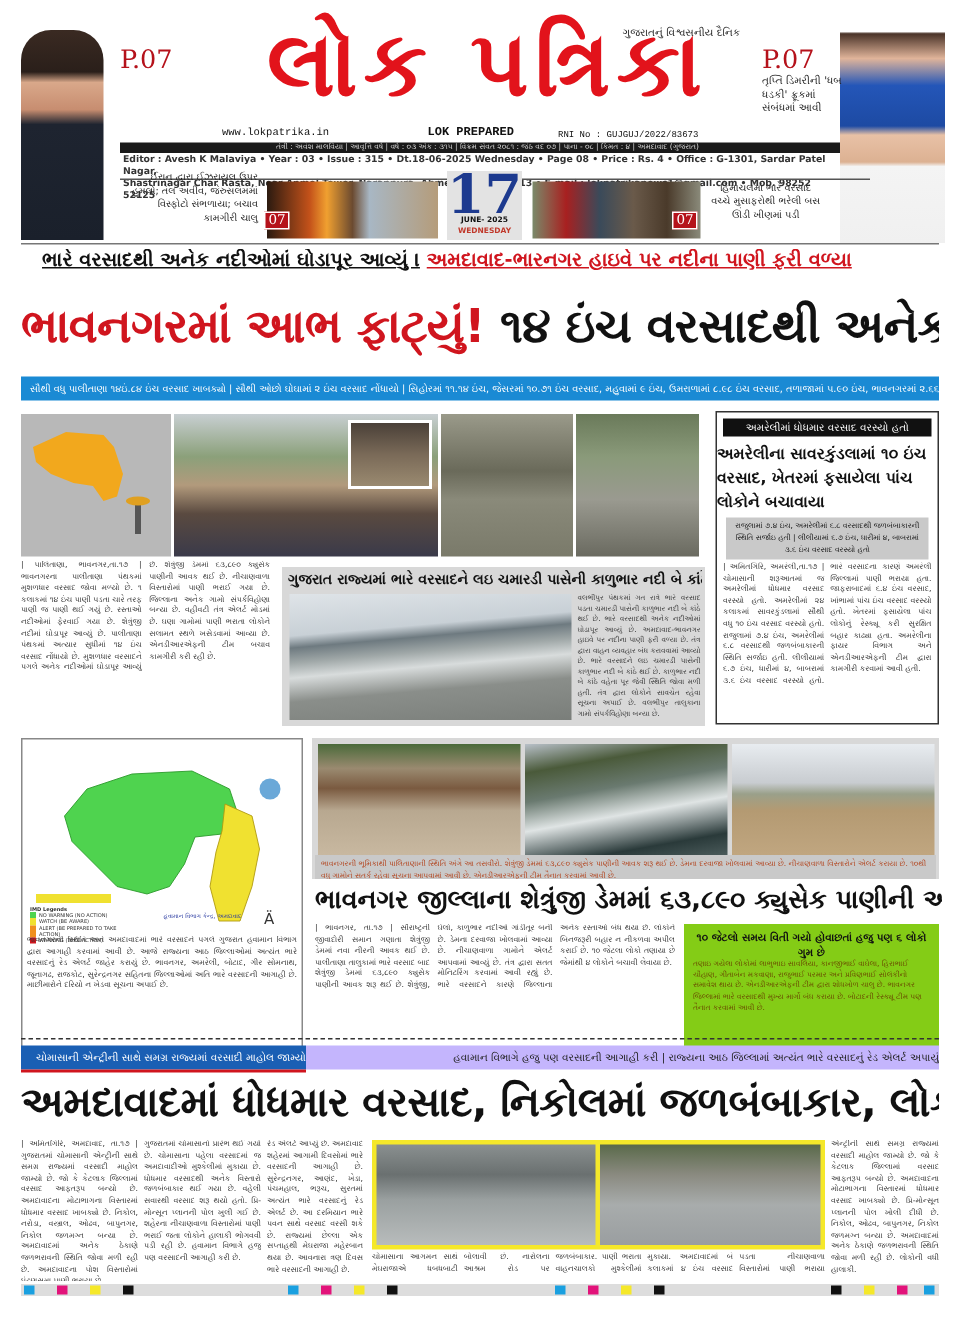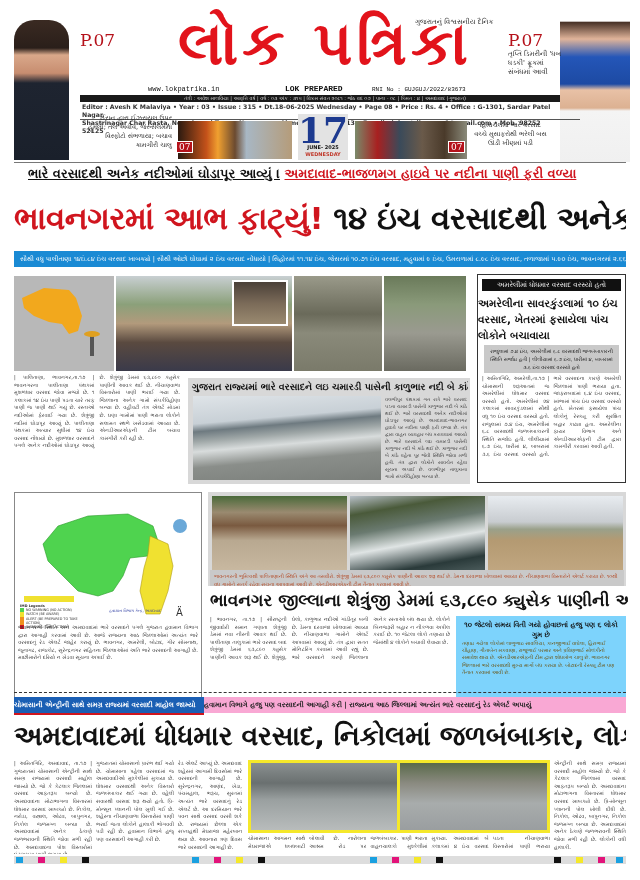--- a/index.html
+++ b/index.html
@@ -28,25 +28,25 @@
 .bluebar{position:absolute;left:14px;top:251px;width:612px;height:16px;background:#1a8ad4;color:#fff;font-size:6.5px;line-height:16px;white-space:nowrap;overflow:hidden;padding-left:6px}
 .col-text{position:absolute;font-size:5.2px;line-height:7.6px;color:#333;text-align:justify;overflow:hidden}
 .col-text::before{content:"";}
 .box{position:absolute;border:1px solid #333}
 .sideboxhead{background:#111;color:#fff;font-size:7px;text-align:center;line-height:12px;margin:4px}
 .sideboxtitle{font-size:10.5px;font-weight:bold;text-align:left;line-height:16px}
 .graybox{background:#c9c9c9;font-size:5px;line-height:8px;margin:2px 6px;padding:2px;text-align:center}
 .gray-panel{position:absolute;background:#d8d8d8}
 .subhead{font-weight:bold;white-space:nowrap;overflow:hidden}
 .caption-bar{position:absolute;background:#c9c9c9;color:#b2431c;font-size:5px;line-height:8px;padding:2px 4px;overflow:hidden}
-.yellowbox{position:absolute;background:#7dd3fc;padding:4px 6px}
+.yellowbox{position:absolute;background:#84cc16;padding:4px 6px}
 .yellowbox .t{font-size:7px;font-weight:bold;text-align:center;line-height:10px}
 .yellowbox .b{font-size:5px;line-height:7.2px;color:#6a4b00}
 .dash{position:absolute;left:14px;width:612px;height:0;border-top:1px dashed #333}
-.tricker{position:absolute;top:697px;height:16px;font-size:7px;font-weight:bold;line-height:16px;text-align:left;white-space:nowrap;overflow:hidden}
+.tricker{position:absolute;top:697px;height:16px;font-size:7px;font-weight:normal;line-height:16px;text-align:right;white-space:nowrap;overflow:hidden}
 .reddash{position:absolute;left:14px;top:713px;width:190px;height:2px;background:#d0151e}
 .bothead{position:absolute;left:14px;top:716px;width:612px;font-size:27px;font-weight:bold;white-space:nowrap;overflow:hidden;line-height:40px;letter-spacing:-0.3px}
 .regbar{position:absolute;left:14px;top:856px;width:612px;height:8px;background:#ddd}
 .regbar .sw{position:absolute;top:1px;width:7px;height:6px}
 </style>
 </head>
 <body>
 
 <div class="photo" style="left:14px;top:20px;width:55px;height:140px;background:linear-gradient(180deg,#3a2a22 0%,#2a1f1a 20%,#d9a88a 25%,#c78d70 38%,#1e2430 45%,#1a202b 100%);border-radius:20px 20px 0 0"></div>
 <div class="abs" style="left:80px;top:30px;width:70px">
@@ -83,21 +83,21 @@
 </div>
 
 <div class="photo" style="left:355px;top:121px;width:112px;height:38px;background:linear-gradient(90deg,#7a8a6a 0%,#a82020 20%,#3a4a5a 40%,#6a5a4a 60%,#4a3a2a 80%,#8a8a7a 100%)"></div>
 <div class="numtag" style="left:448px;top:141px">07</div>
 <div class="teaser-text" style="left:473px;top:121px;width:75px;text-align:center">હિમાચલમાં ભારે વરસાદ વચ્ચે મુસાફરોથી ભરેલી બસ ઊંડી ખીણમાં પડી</div>
 
 <div class="hr" style="left:14px;top:162px;width:612px;background:#777"></div>
 
 <div class="kicker">
   <span class="a">ભારે વરસાદથી અનેક નદીઓમાં ઘોડાપૂર આવ્યું ।</span>
-  <span class="b">અમદાવાદ-ભાજળમગ હાઇવે પર નદીના પાણી ફરી વળ્યા</span>
+  <span class="b">અમદાવાદ-ભારનગર હાઇવે પર નદીના પાણી ફરી વળ્યા</span>
 </div>
 
 <div class="mainhead">
   <span class="r">ભાવનગરમાં આભ ફાટ્યું!</span>
   <span>૧૪ ઇંચ વરસાદથી અનેક ગામો સંપર્કવિહોણા</span>
 </div>
 
 <div class="bluebar">સૌથી વધુ પાલીતાણા ૧૪ઇં.૮૪ ઇંચ વરસાદ ખાબક્યો | સૌથી ઓછો ઘોઘામાં ૨ ઇંચ વરસાદ નોંધાયો | સિહોરમાં ૧૧.૧૪ ઇંચ, જેસરમાં ૧૦.૭૧ ઇંચ વરસાદ, મહુવામાં ૯ ઇંચ, ઉમરાળામાં ૮.૯૮ ઇંચ વરસાદ, તળાજામાં ૫.૯૦ ઇંચ, ભાવનગરમાં ૨.૬૬ ઇંચ વર્ષા થઇ</div>
 
 <div class="photo" style="left:14px;top:276px;width:100px;height:95px;background:#b8b8b8">
@@ -163,21 +163,21 @@
 </div>
 
 <div class="yellowbox" style="left:456px;top:616px;width:170px;height:86px;overflow:hidden">
   <div class="t">૧૦ જેટલો સમય વિતી ગયો હોવાછતાં હજુ પણ ૬ લોકો ગુમ છે</div>
   <div class="b">તણાઇ ગયેલા લોકોમાં લાભુભાઇ સાવલિયા, કાનજીભાઈ વાઘેલા, હિરાભાઈ ચૌહાણ, ગીતાબેન મકવાણા, રાજુભાઈ પરમાર અને પ્રવિણભાઈ સોલંકીનો સમાવેશ થાય છે. એનડીઆરએફની ટીમ દ્વારા શોધખોળ ચાલુ છે. ભાવનગર જિલ્લામાં ભારે વરસાદથી મુખ્ય માર્ગો બંધ કરાયા છે. બોટાદની રેસ્ક્યૂ ટીમ પણ તૈનાત કરવામાં આવી છે.</div>
 </div>
 
 <div class="dash" style="top:692px"></div>
 
 <div class="tricker" style="left:14px;width:190px;background:#1a5fb4;color:#fff">ચોમાસાની એન્ટ્રીની સાથે સમગ્ર રાજ્યમાં વરસાદી માહોલ જામ્યો</div>
-<div class="tricker" style="left:204px;width:422px;background:#f9a8d4;color:#222">હવામાન વિભાગે હજુ પણ વરસાદની આગાહી કરી | રાજ્યના આઠ જિલ્લામાં અત્યંત ભારે વરસાદનું રેડ એલર્ટ અપાયું</div>
+<div class="tricker" style="left:204px;width:422px;background:#c4b5fd;color:#222">હવામાન વિભાગે હજુ પણ વરસાદની આગાહી કરી | રાજ્યના આઠ જિલ્લામાં અત્યંત ભારે વરસાદનું રેડ એલર્ટ અપાયું</div>
 <div class="reddash"></div>
 
 <div class="bothead">અમદાવાદમાં ધોધમાર વરસાદ, નિકોલમાં જળબંબાકાર, લોકોની વધી હાલાકી</div>
 
 <div class="col-text" style="left:14px;top:760px;width:78px;height:94px">
   <span>| અમિતગિરિ, અમદાવાદ, તા.૧૭ |</span>
   <span>ગુજરાતમાં ચોમાસાની એન્ટ્રીની સાથે સમગ્ર રાજ્યમાં વરસાદી માહોલ જામ્યો છે. જો કે કેટલાક જિલ્લામાં વરસાદ આફતરૂપ બન્યો છે. અમદાવાદના મોટાભાગના વિસ્તારમાં ધોધમાર વરસાદ ખાબક્યો છે. નિકોલ, નરોડા, વસ્ત્રાલ, ઓઢવ, બાપુનગર, નિકોલ જળમગ્ન બન્યા છે. અમદાવાદમાં અનેક ઠેકાણે જળભરાવની સ્થિતિ જોવા મળી રહી છે. અમદાવાદના પોશ વિસ્તારોમાં ઘૂંટણસમા પાણી ભરાયા છે.</span>
 </div>
 <div class="col-text" style="left:96px;top:760px;width:78px;height:94px">ગુજરાતમાં ચોમાસાનો પ્રારંભ થઈ ગયો છે. ચોમાસાના પહેલા વરસાદમાં જ અમદાવાદીઓ મુશ્કેલીમાં મુકાયા છે. ધોધમાર વરસાદથી અનેક વિસ્તારો જળબંબાકાર થઈ ગયા છે. વહેલી સવારથી વરસાદ શરૂ થયો હતો. પ્રિ-મોન્સૂન પ્લાનની પોલ ખુલી ગઈ છે. શહેરના નીચાણવાળા વિસ્તારોમાં પાણી ભરાઈ જતા લોકોને હાલાકી ભોગવવી પડી રહી છે. હવામાન વિભાગે હજુ પણ વરસાદની આગાહી કરી છે.</div>
 <div class="col-text" style="left:178px;top:760px;width:64px;height:94px">રેડ એલર્ટ આપ્યું છે. અમદાવાદ શહેરમાં આગામી દિવસોમાં ભારે વરસાદની આગાહી છે. સુરેન્દ્રનગર, આણંદ, ખેડા, પંચમહાલ, ભરૂચ, સુરતમાં અત્યંત ભારે વરસાદનું રેડ એલર્ટ છે. આ દરમિયાન ભારે પવન સાથે વરસાદ વરસી શકે છે. રાજ્યમાં છેલ્લા એક સપ્તાહથી મેઘરાજા મહેરબાન થયા છે. આવનારા ત્રણ દિવસ ભારે વરસાદની આગાહી છે.</div>

